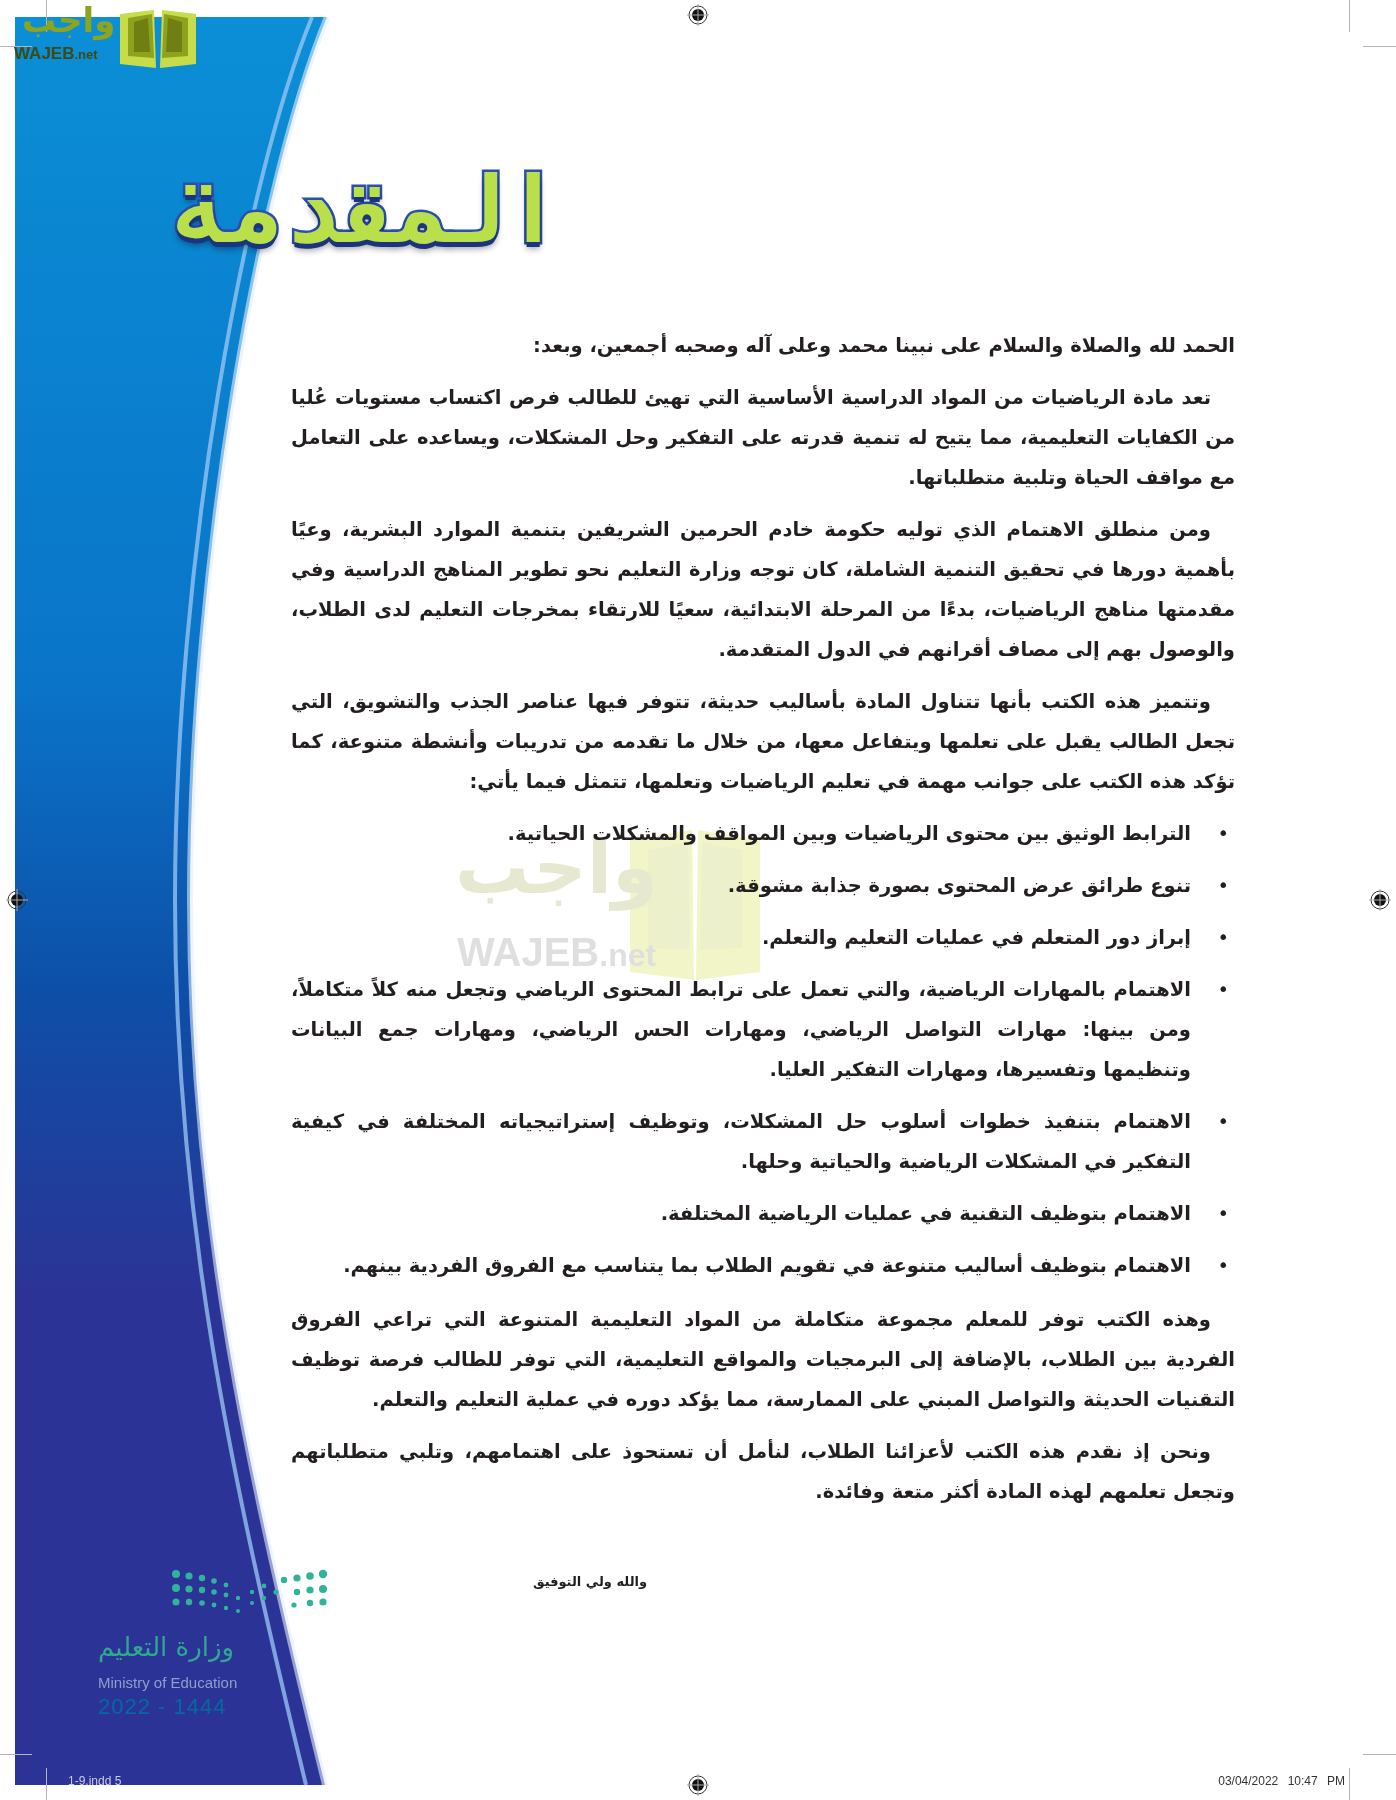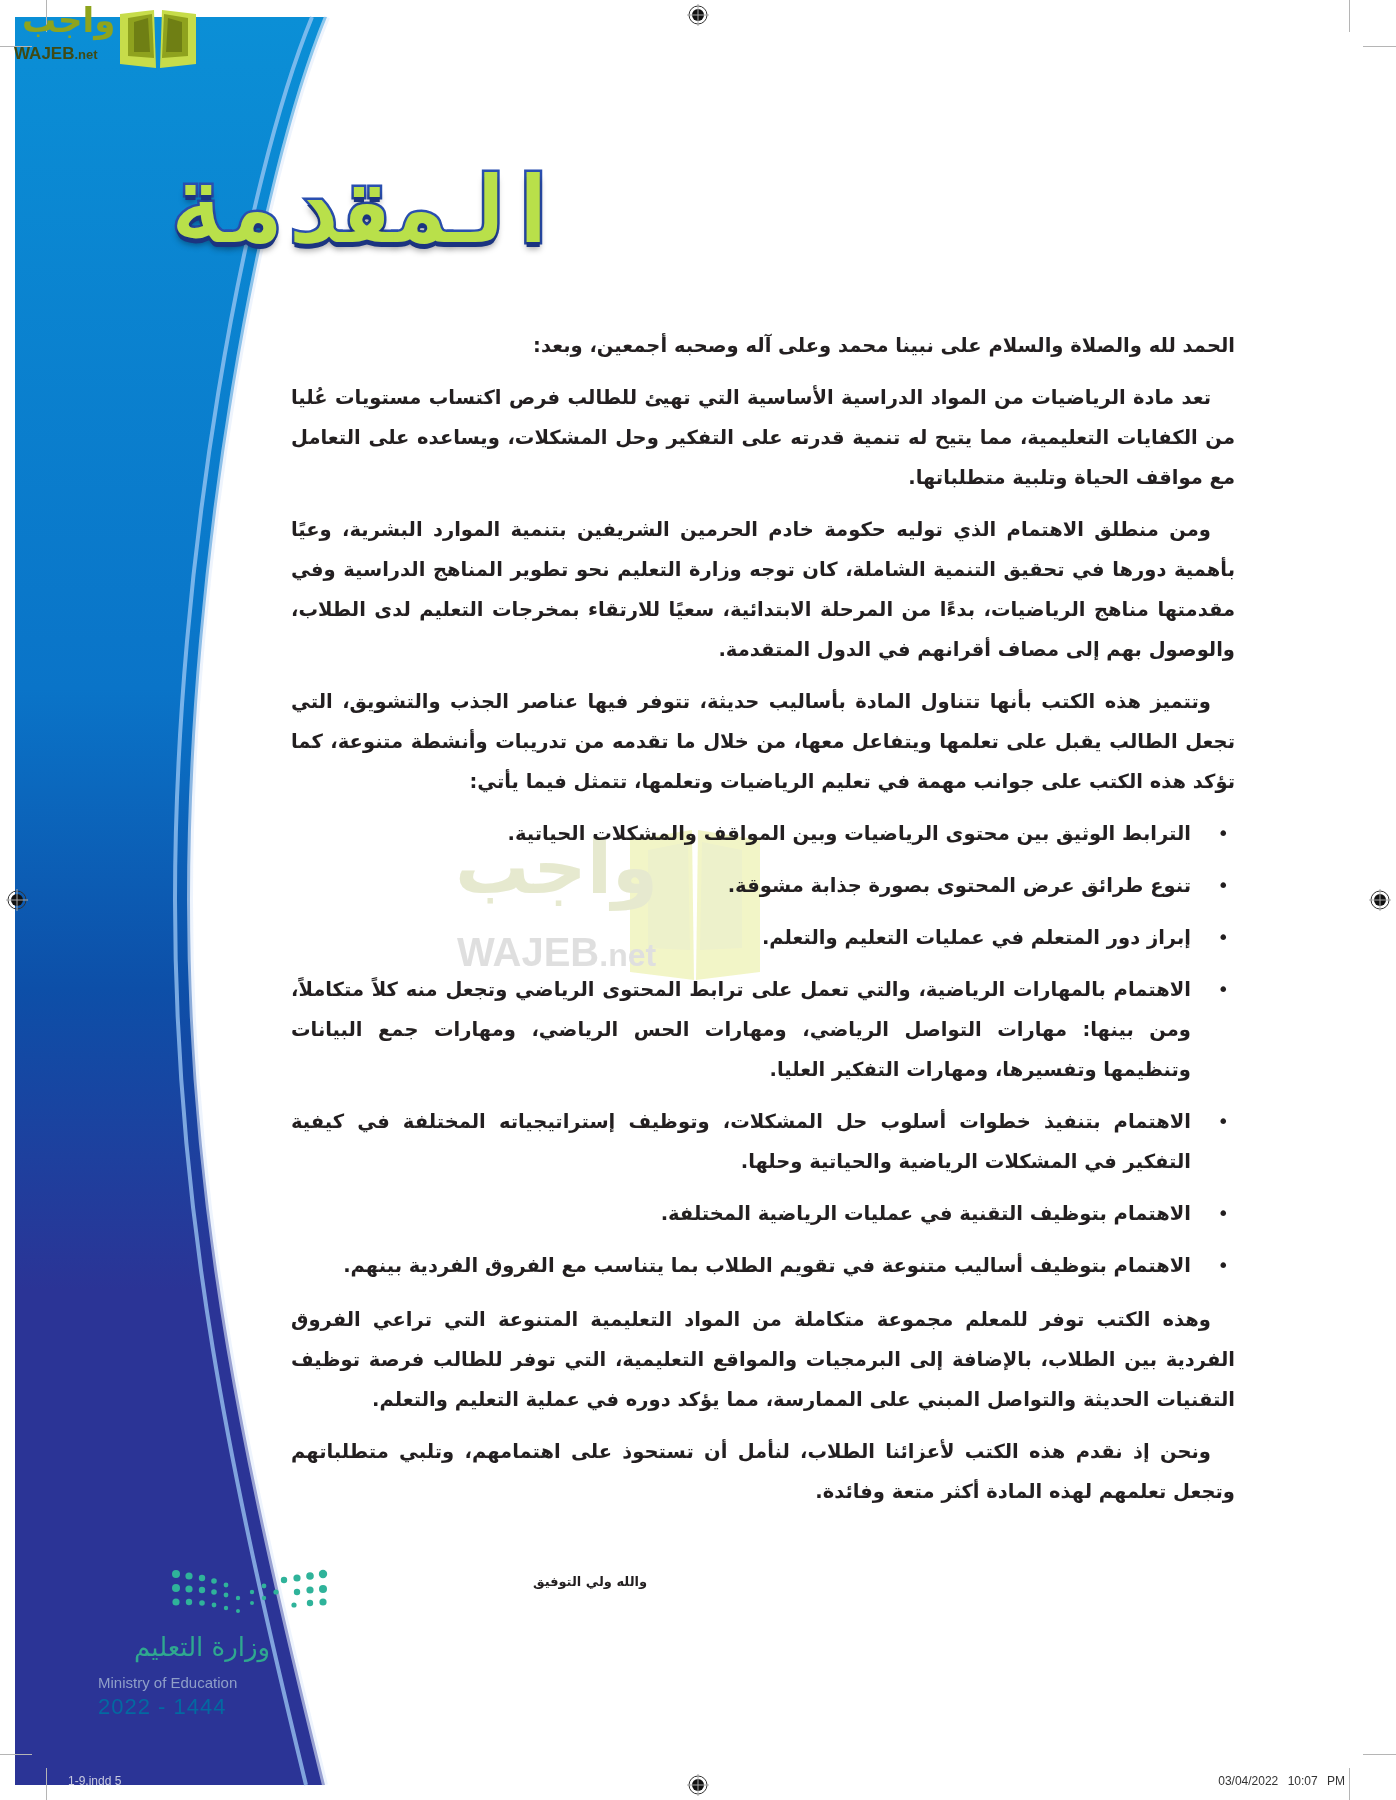--- a/index.html
+++ b/index.html
@@ -61,21 +61,21 @@
   }
   .wm-center .en {
     position: absolute; left: 2px; top: 100px; font-size: 40px; font-weight: bold;
     color: #c6c6c6; font-family: "Liberation Sans", sans-serif;
   }
   .wm-center .book { position: absolute; left: 175px; top: 0; }
 
   .ministry { position: absolute; left: 96px; top: 1568px; width: 240px; height: 150px; }
   .ministry .ar {
     position: absolute; left: 2px; top: 64px; font-size: 26px; color: #2fa88f;
-    direction: rtl; font-family: "DejaVu Sans", sans-serif; width: 158px; text-align: left; margin-left: 36px;
+    direction: rtl; font-family: "DejaVu Sans", sans-serif; width: 158px; text-align: left;
   }
   .ministry .en {
     position: absolute; left: 2px; top: 106px; font-size: 15px; color: #8f9fc8;
     font-family: "Liberation Sans", sans-serif;
   }
   .ministry .yr {
     position: absolute; left: 2px; top: 126px; font-size: 22px; color: #0369a1;
     font-family: "Liberation Sans", sans-serif; letter-spacing: 1px;
   }
   .footer-left {
@@ -222,13 +222,13 @@
         <circle cx="214" cy="35" r="3.2"></circle>
         <circle cx="227" cy="34" r="3.6"></circle>
     </g>
   </svg>
   <span class="ar">وزارة التعليم</span>
   <span class="en">Ministry of Education</span>
   <span class="yr">2022 - 1444</span>
 </div>
 
 <div class="footer-left">1-9.indd   5</div>
-<div class="footer-right">03/04/2022   10:07 PM</div>
+<div class="footer-right">03/04/2022   10:47 PM</div>
 
 </body></html>

